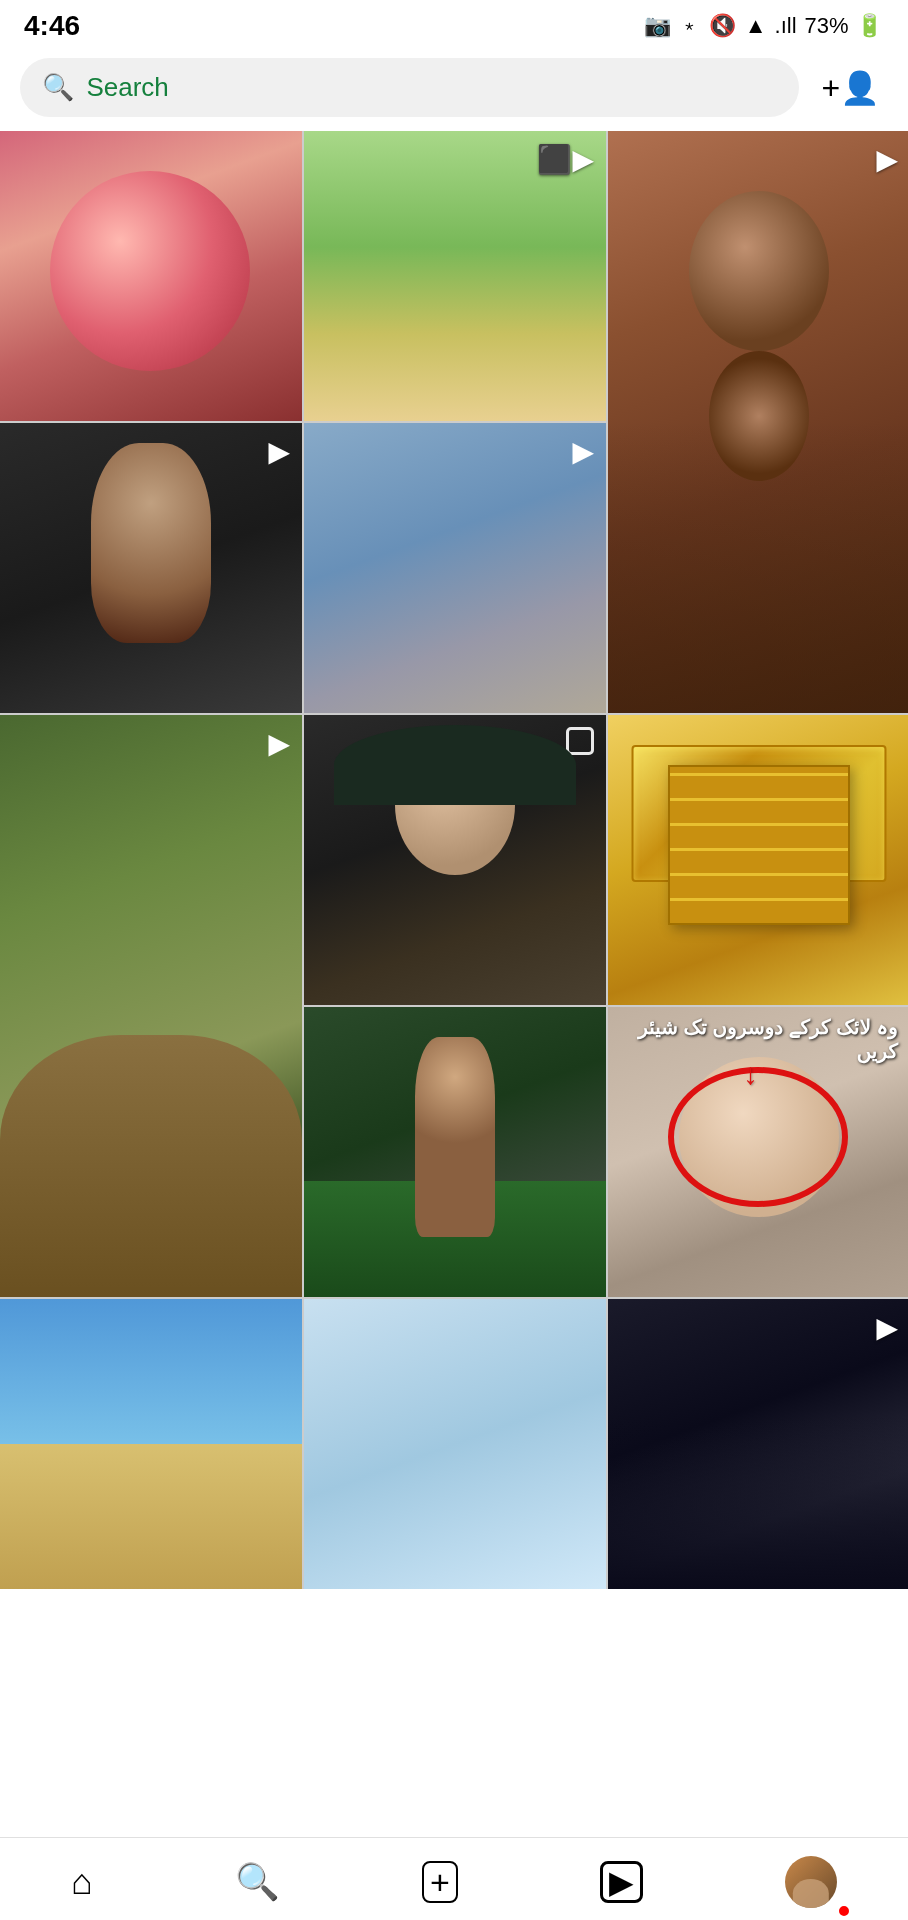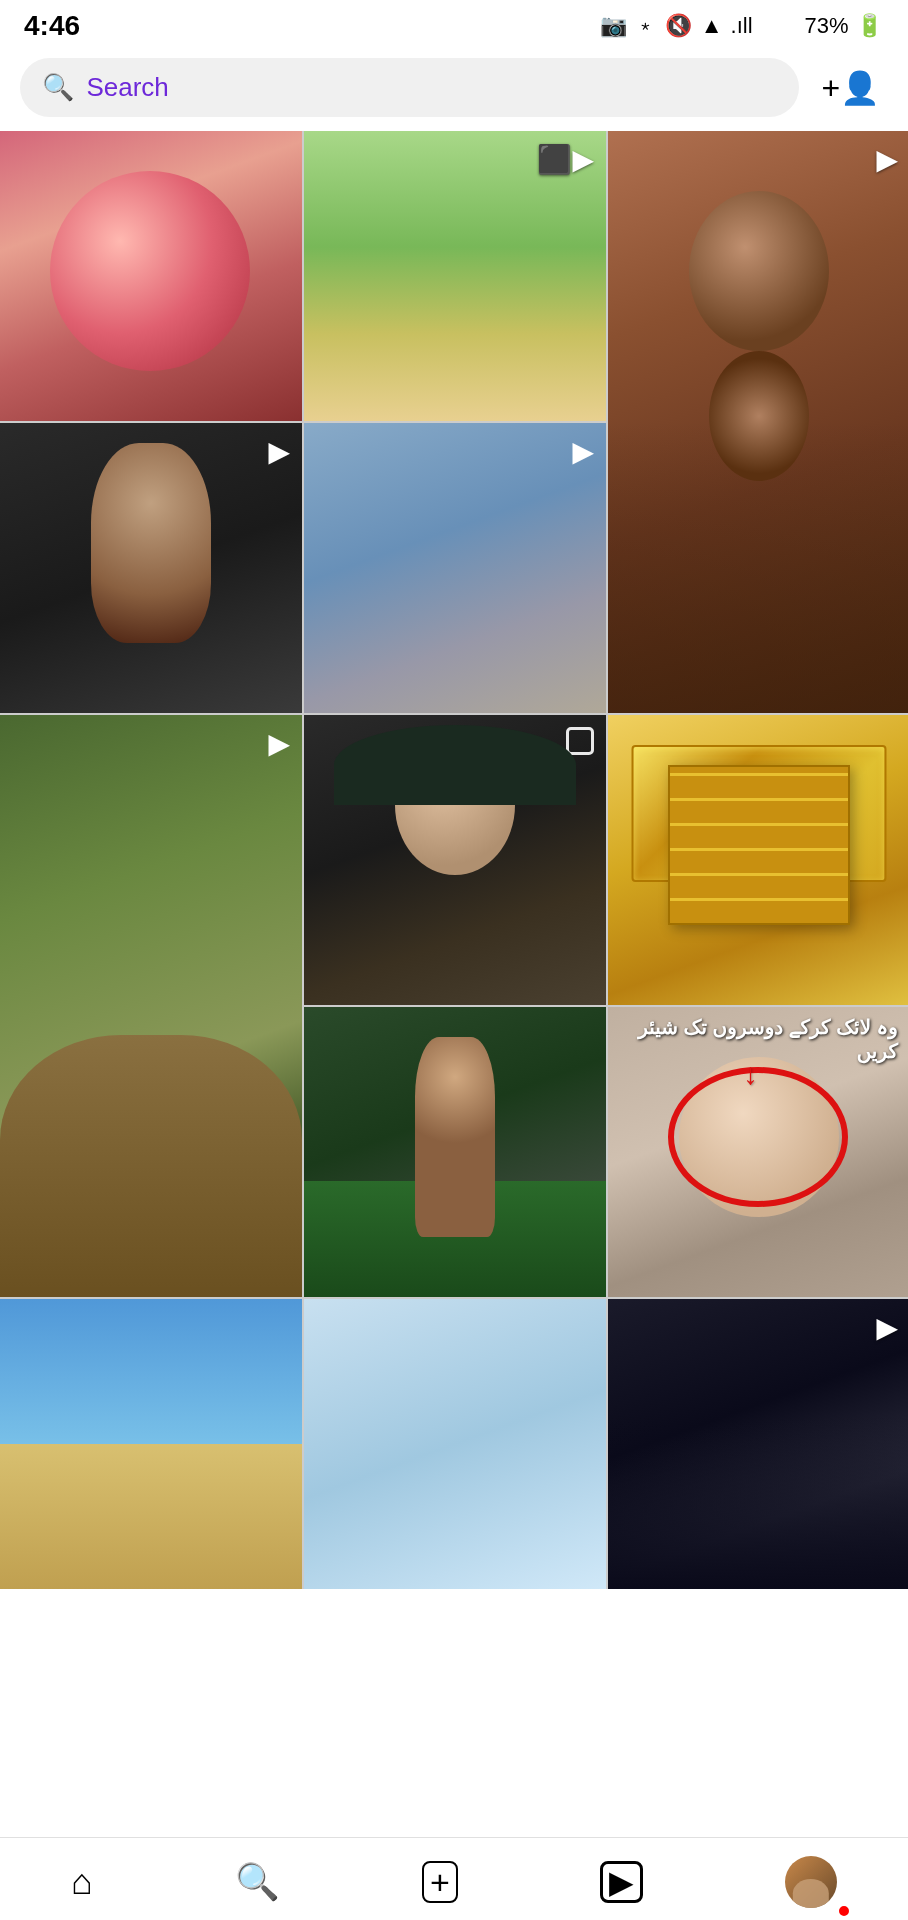--- a/index.html
+++ b/index.html
@@ -28,21 +28,20 @@
     .status-icons {
       display: flex;
       align-items: center;
       gap: 8px;
       font-size: 22px;
       color: #000;
     }
     .status-battery {
       font-size: 22px;
       font-weight: 500;
-      margin-left: 44px;
     }
 
     
     .search-bar-row {
       display: flex;
       align-items: center;
       padding: 10px 20px 14px;
       gap: 14px;
       background: #fff;
     }
@@ -54,21 +53,21 @@
       border-radius: 40px;
       padding: 14px 22px;
       gap: 12px;
     }
     .search-icon-wrap {
       font-size: 26px;
       color: #555;
     }
     .search-placeholder {
       font-size: 26px;
-      color: #6d28d9;
+      color: #15803d;
     }
     .add-user-btn {
       font-size: 32px;
       color: #000;
       background: none;
       border: none;
       cursor: pointer;
       padding: 4px 8px;
     }
 

